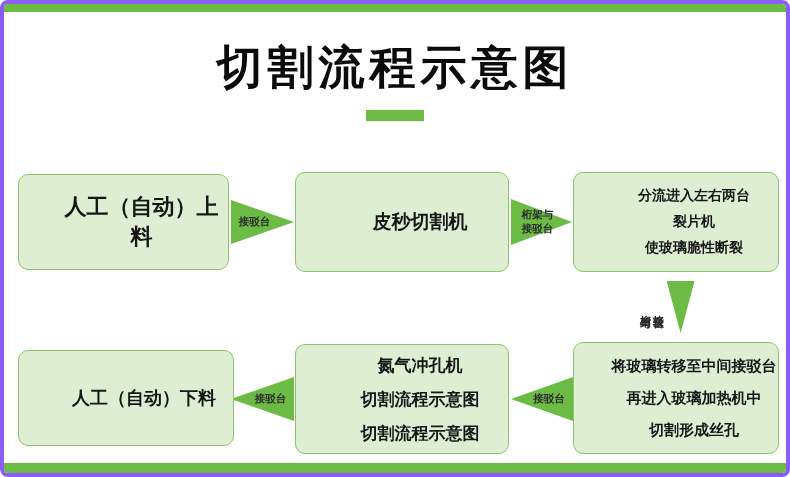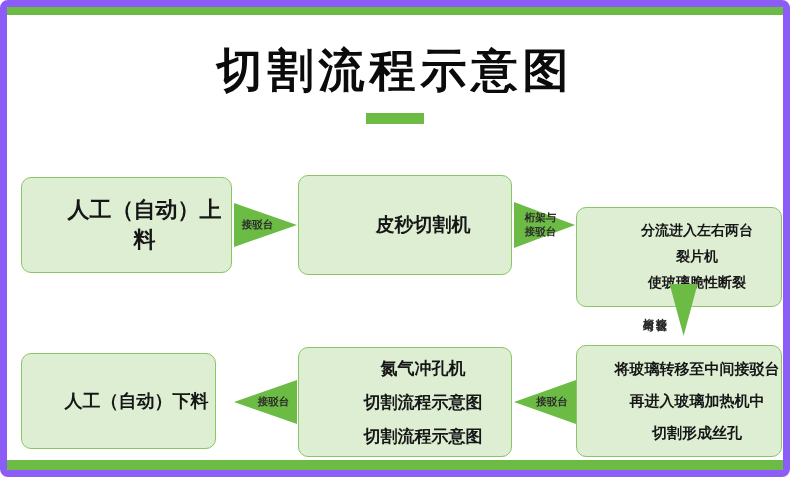--- a/index.html
+++ b/index.html
@@ -1,21 +1,21 @@
 <!DOCTYPE html>
 <html><head>
 <meta charset="utf-8">
 <style>
   * { margin:0; padding:0; box-sizing:border-box; }
   html,body { background:#ffffff; }
   body { font-family:"Liberation Sans","DejaVu Sans",sans-serif; }
 
   .page {
     position:relative; width:790px; height:477px;
-    background:#ffffff; border:7px solid #8b5cf6; border-radius:8px;
+    background:#ffffff; border:4px solid #8b5cf6; border-radius:8px;
     overflow:hidden;
   }
 
   .bar { position:absolute; left:0; right:0; background:#6cbb45; }
   .bar.top { top:0; height:8px; }
   .bar.bottom { bottom:0; height:10px; }
 
   .title {
     position:absolute; top:33px; left:0; width:100%;
     text-align:center; font-size:46px; font-weight:bold;
@@ -27,24 +27,24 @@
   }
 
   .box {
     position:absolute; background:#ddeed3; border:1px solid #8cc568;
     border-radius:10px; display:flex; flex-direction:column;
     align-items:center; justify-content:center;
     color:#161616; font-weight:bold; text-align:center;padding-left:36px;
   }
   .b-load   { left:14px;  top:170px; width:211px; height:96px;  font-size:22px; }
   .b-cut    { left:291px; top:168px; width:214px; height:100px; font-size:19px; gap:16px; }
-  .b-split  { left:569px; top:168px; width:206px; height:100px; font-size:14px; gap:8px;margin-top:32px; }
+  .b-split  { left:569px; top:168px; width:206px; height:100px; font-size:14px; gap:8px; }
   .b-heat   { left:569px; top:338px; width:206px; height:112px; font-size:15px; gap:13px; }
   .b-punch  { left:291px; top:340px; width:214px; height:110px; font-size:17px; gap:11px; }
-  .b-unload { left:14px;  top:346px; width:195px; height:96px;  font-size:18px; }
+  .b-unload { left:14px;  top:346px; width:216px; height:96px;  font-size:18px; }
 
   .arrow {
     position:absolute; display:flex;
     align-items:center; justify-content:center;
   }
   .a1 { left:227px; top:196px; width:63px; height:44px; }
   .a2 { left:507px; top:195px; width:61px; height:46px; }
   .a3 { left:634px; top:274px; width:58px; height:58px; gap:2px; }
   .a4 { left:507px; top:373px; width:62px; height:44px; }
   .a5 { left:227px; top:373px; width:63px; height:44px; }

